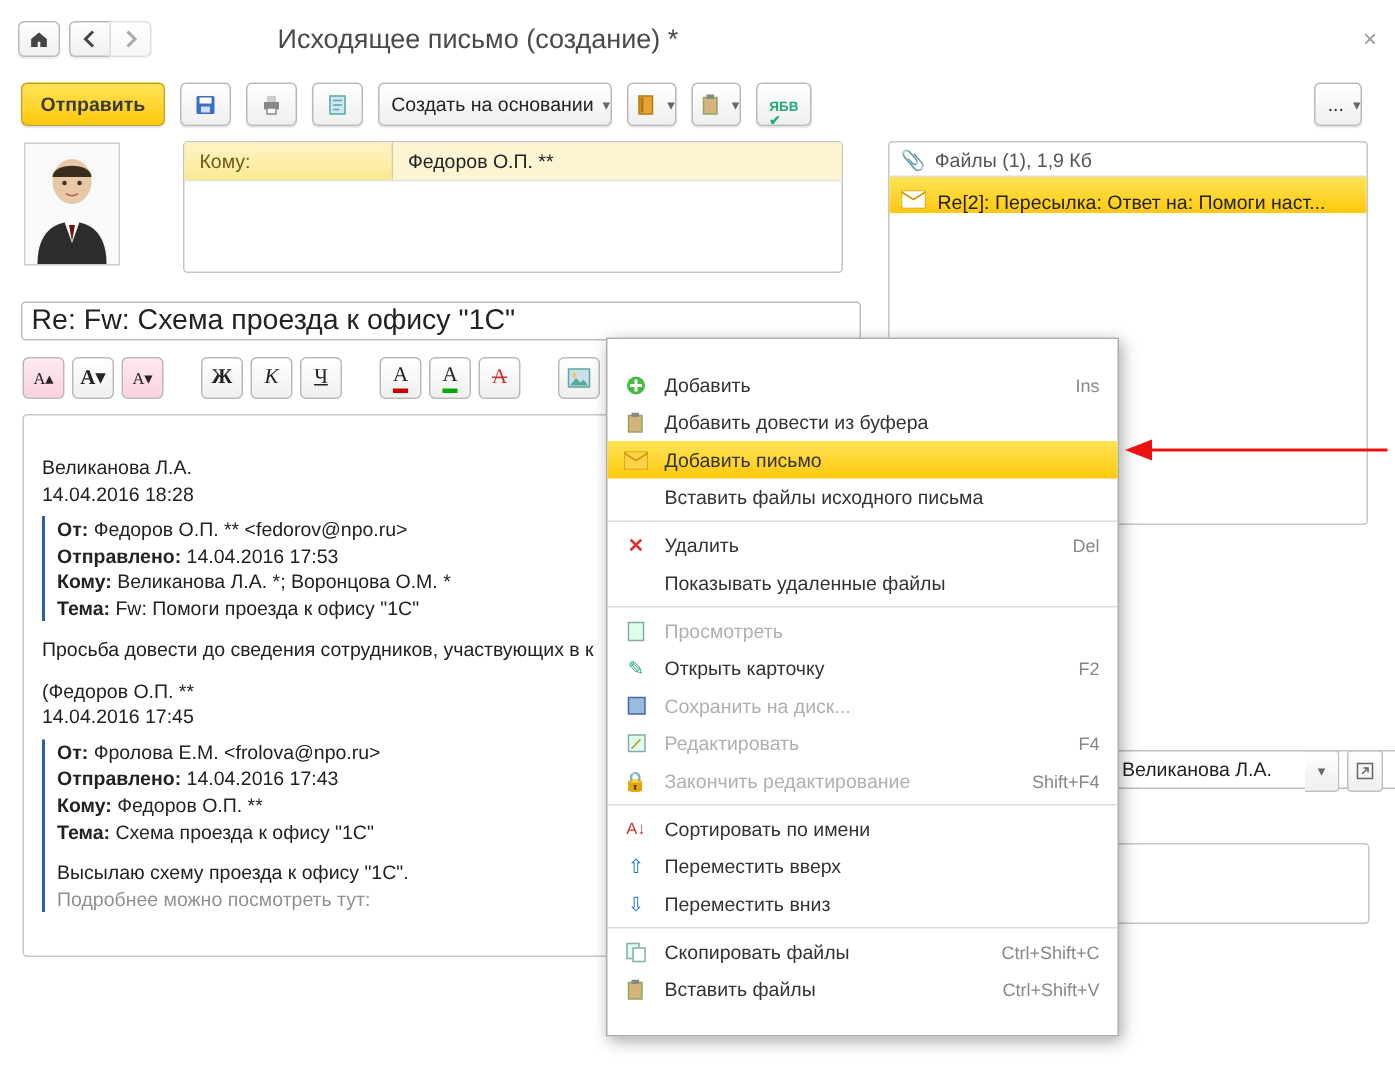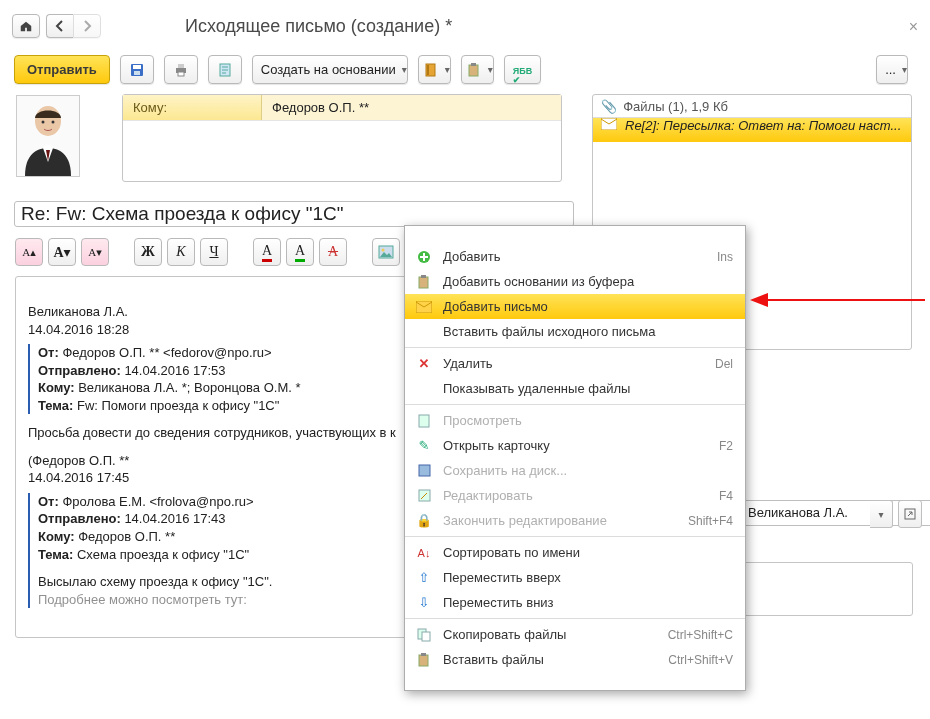--- a/index.html
+++ b/index.html
@@ -151,24 +151,23 @@
   }
   .files-head {
     height: 22px;
     border-bottom: 1px solid #dcdcdc;
     display:flex; align-items:center; padding: 0 8px;
     color: #555;
   }
   .file-row {
     height: 24px;
     background: linear-gradient(#ffe357, #ffc90d);
-    display:flex; align-items:flex-start; gap: 8px;
+    display:flex; align-items:flex-end; gap: 8px;
     padding: 0 8px;
     white-space: nowrap;
-    font-style: italic;
   }
 
   
   .from-label { position: absolute; left: 595px; top: 505px; }
   .from-input {
     position: absolute; left: 595px; top: 500px;
     width: 275px; height: 24px;
     border: 1px solid #bfbfbf; border-radius: 3px;
     padding-left: 150px;
     display:flex; align-items:center;
@@ -442,21 +441,21 @@
       <span class="lbltxt">Добавить</span>
       <span class="sc">Ins</span>
     </div>
     <div class="ctx-item">
       <span class="ico">
         <svg width="14" height="14" viewBox="0 0 14 14">
           <rect x="2" y="2" width="9" height="11" fill="#d7b27a" stroke="#8a6"></rect>
           <rect x="4" y="0" width="5" height="3" fill="#888"></rect>
         </svg>
       </span>
-      <span class="lbltxt">Добавить основании из буфера</span>
+      <span class="lbltxt">Добавить довести из буфера</span>
     </div>
     <div class="ctx-item sel">
       <span class="ico">
         <svg width="16" height="12" viewBox="0 0 16 12">
           <rect width="16" height="12" rx="1" fill="#ffd24a" stroke="#c90"></rect>
           <path d="M0 1l8 5 8-5" stroke="#c90" fill="none"></path>
         </svg>
       </span>
       <span class="lbltxt">Добавить письмо</span>
     </div>

